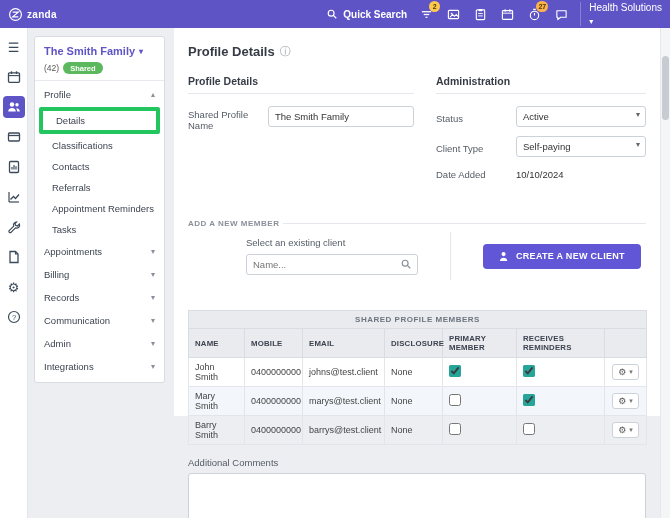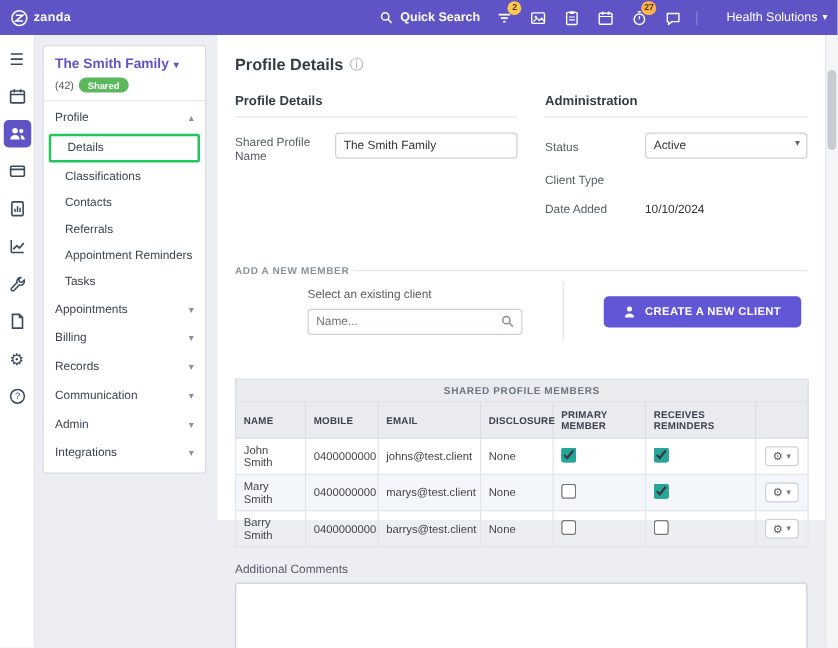--- a/index.html
+++ b/index.html
@@ -7,40 +7,40 @@
 
   
   .topbar { position:absolute; top:0; left:0; width:670px; height:28px; background:#5e54c6; display:flex; align-items:center; color:#fff; padding:0 8px; z-index:10; }
   .brand { display:flex; align-items:center; gap:4px; font-weight:bold; font-size:10px; letter-spacing:.3px; }
   .topbar-right { margin-left:auto; display:flex; align-items:center; gap:11px; }
   .qsearch { display:flex; align-items:center; gap:5px; font-size:10px; font-weight:bold; cursor:pointer; }
   .tb-icon { position:relative; width:16px; height:16px; display:flex; align-items:center; justify-content:center; cursor:pointer; }
   .badge { position:absolute; top:-5px; right:-6px; min-width:11px; height:11px; border-radius:6px; font-size:7px; font-weight:bold; color:#4a3b00; display:flex; align-items:center; justify-content:center; padding:0 2px; }
   .badge.yellow { background:#ffc94d; }
   .badge.orange { background:#ffb14d; }
-  .account { display:flex; align-items:flex-start; gap:4px; font-size:10px; padding-left:23px; border-left:1px solid rgba(255,255,255,.25); cursor:pointer; }
+  .account { display:flex; align-items:flex-start; gap:4px; font-size:10px; padding-left:8px; border-left:1px solid rgba(255,255,255,.25); cursor:pointer;flex-direction:column; }
   .caret-w { font-size:8px; }
 
   
   .rail { position:absolute; top:28px; left:0; width:28px; height:490px; background:#fff; border-right:1px solid #e2e5ea; z-index:5; }
   .rail-icon { width:22px; height:22px; margin:8px auto; display:flex; align-items:center; justify-content:center; border-radius:4px; color:#3b4a5a; font-size:13px; cursor:pointer; }
   .rail-icon.active { background:#5e54c6; color:#fff; }
   .rail-icon svg { display:block; }
 
   
   .client-panel { position:absolute; top:36px; left:34px; width:131px; background:#fff; border:1px solid #d8dce2; border-radius:3px; z-index:4; padding-bottom:4px; }
   .cp-head { padding:8px 9px 6px 9px; }
   .cp-name { color:#5e54c6; font-size:11px; font-weight:bold; display:flex; align-items:center; gap:4px; cursor:pointer; }
   .cp-meta { margin-top:5px; display:flex; align-items:center; gap:4px; font-size:8.5px; color:#555; }
   .pill { background:#5cb85c; color:#fff; font-size:7.5px; font-weight:bold; padding:1.5px 7px; border-radius:8px; }
   .cp-menu { border-top:1px solid #e6e9ed; padding-top:2px; }
   .section-row { display:flex; align-items:center; justify-content:space-between; padding:6px 9px; font-size:9.5px; color:#3c4350; cursor:pointer; }
   .section-row .chev { color:#8a909a; font-size:8px; }
   .sub-item { padding:5px 8px 5px 17px; font-size:9.5px; color:#3c4350; cursor:pointer; }
-  .sub-item.selected { border:2px solid #22c55e; border-radius:2px; margin:1px 4px; padding:4px 6px 4px 13px; }
+  .sub-item.selected { border:4px solid #22c55e; border-radius:2px; margin:1px 4px; padding:4px 6px 4px 13px; }
 
   
   .main { position:absolute; top:28px; left:174px; width:486px; height:388px; background:#fff; z-index:3; padding:12px 14px 0 14px; }
   .page-title { font-size:13px; font-weight:bold; color:#363c46; display:flex; align-items:center; gap:5px; margin:4px 0 16px 0; }
   .info-ico { color:#9aa1ab; font-size:11px; font-weight:normal; }
 
   .cols { display:flex; gap:22px; }
   .col-l { flex:0 0 47%; }
   .col-r { flex:1; }
   .sec-head { font-size:10.5px; font-weight:bold; color:#363c46; padding-bottom:6px; border-bottom:1px solid #e4e7eb; margin-bottom:12px; }
@@ -287,20 +287,25 @@
       <div class="frow">
         <label class="flabel">Status</label>
         <div class="select-wrap">
           <select>
             <option>Active</option>
           </select>
         </div>
       </div>
       <div class="frow">
         <label class="flabel">Client Type</label>
+        <div class="select-wrap">
+          <select>
+            <option>Self-paying</option>
+          </select>
+        </div>
       </div>
       <div class="frow top">
         <label class="flabel">Date Added</label>
         <div class="static-val">10/10/2024</div>
       </div>
     </section>
   </div>
 
   <div class="divider-row">
     <span class="dv-label">ADD A NEW MEMBER</span>

